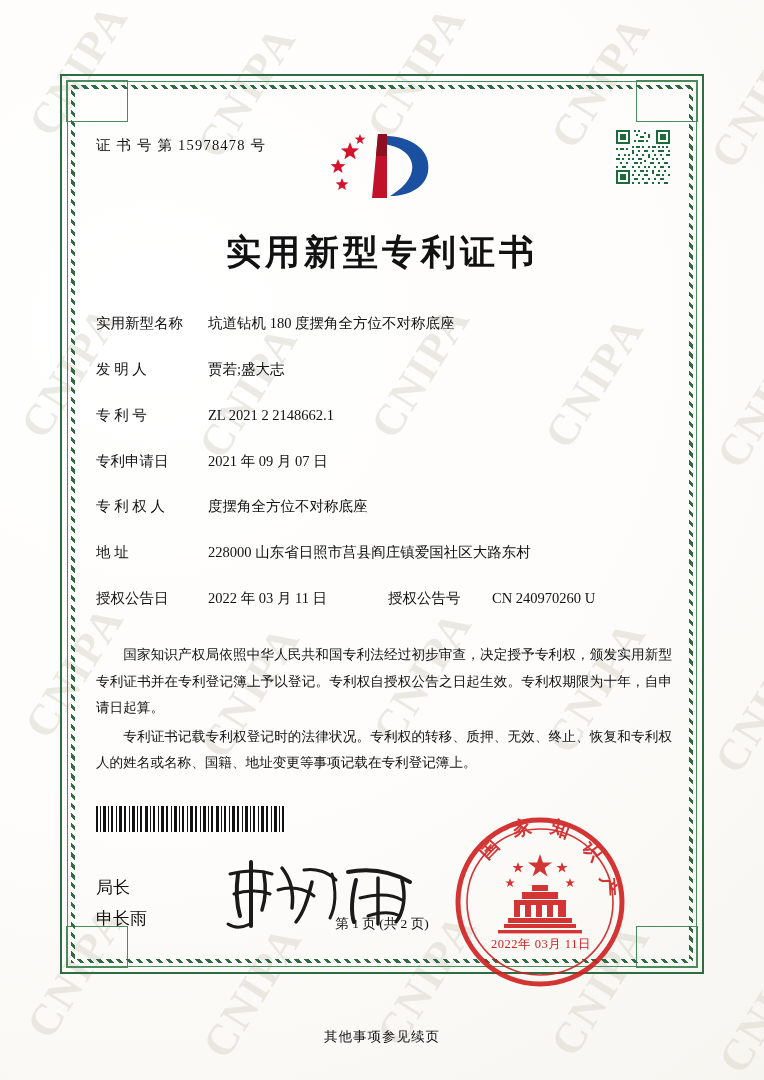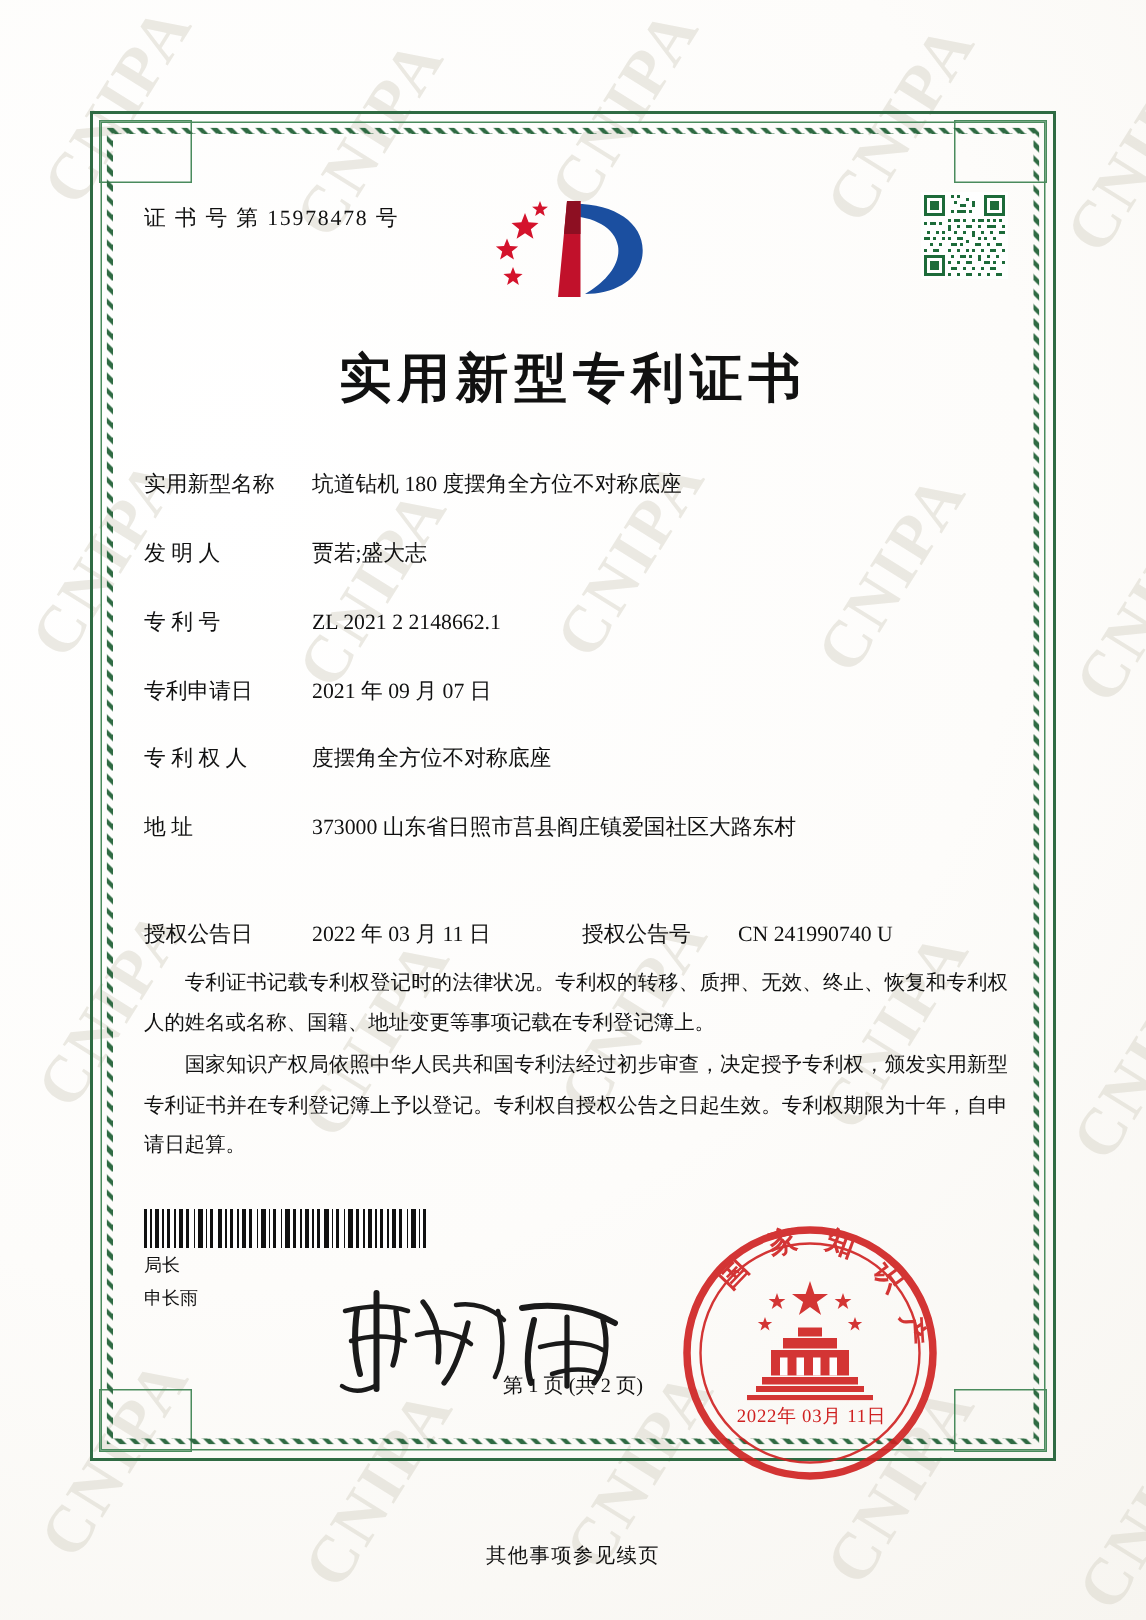--- a/index.html
+++ b/index.html
@@ -145,21 +145,21 @@
     line-height: 1.3;
   }
   .field .lbl {
     width: 112px;
     flex: 0 0 112px;
     letter-spacing: 0px;
   }
   .field .val { flex: 1 1 auto; }
   .inline-row { display: flex; align-items: baseline; margin-bottom: 27px; }
   .inline-row .lbl { width: 112px; flex: 0 0 112px; }
-  .inline-row .lbl2 { width: 104px; flex: 0 0 104px; margin-top: 24px; }
+  .inline-row .lbl2 { width: 104px; flex: 0 0 104px; }
 
   
   #paras {
     position: absolute;
     left: 36px;
     top: 568px;
     width: 576px;
     font-size: 13.6px;
     line-height: 1.95;
     color: #111;
@@ -173,22 +173,22 @@
     left: 36px;
     top: 732px;
     width: 188px;
     height: 26px;
   }
 
   
   #sig-block {
     position: absolute;
     left: 36px;
-    top: 758px;
-    font-size: 12px;
+    top: 798px;
+    font-size: 17px;
     line-height: 1.85;
     color: #111;
   }
   #sig-script {
     position: absolute;
     left: 160px;
     top: 780px;
     width: 210px;
     height: 80px;
   }
@@ -412,35 +412,35 @@
         <div class="val">2021 年 09 月 07 日</div>
       </div>
 
       <div class="field">
         <div class="lbl">专  利  权  人</div>
         <div class="val">度摆角全方位不对称底座</div>
       </div>
 
       <div class="field">
         <div class="lbl">地        址</div>
-        <div class="val">373000  山东省日照市莒县阎庄镇爱国社区大路东村</div>
+        <div class="val">228000  山东省日照市莒县阎庄镇爱国社区大路东村</div>
       </div>
 
       <div class="inline-row">
         <div class="lbl">授权公告日</div>
         <div style="width:180px">2022 年 03 月 11 日</div>
         <div class="lbl2">授权公告号</div>
-        <div>CN 241990740 U</div>
+        <div>CN 240970260 U</div>
       </div>
 
     </div>
 
     <div id="paras">
+      <p>国家知识产权局依照中华人民共和国专利法经过初步审查，决定授予专利权，颁发实用新型专利证书并在专利登记簿上予以登记。专利权自授权公告之日起生效。专利权期限为十年，自申请日起算。</p>
       <p>专利证书记载专利权登记时的法律状况。专利权的转移、质押、无效、终止、恢复和专利权人的姓名或名称、国籍、地址变更等事项记载在专利登记簿上。</p>
-      <p>国家知识产权局依照中华人民共和国专利法经过初步审查，决定授予专利权，颁发实用新型专利证书并在专利登记簿上予以登记。专利权自授权公告之日起生效。专利权期限为十年，自申请日起算。</p>
     </div>
 
     <div id="barcode">
       <svg viewBox="0 0 188 26" width="188" height="26" shape-rendering="crispEdges">
         <rect width="188" height="26" fill="#ffffff"></rect>
         <g fill="#111111">
           <rect x="0" y="0" width="2" height="26"></rect>
             <rect x="4" y="0" width="1" height="26"></rect>
           <rect x="7" y="0" width="3" height="26"></rect>
             <rect x="12" y="0" width="1" height="26"></rect>

